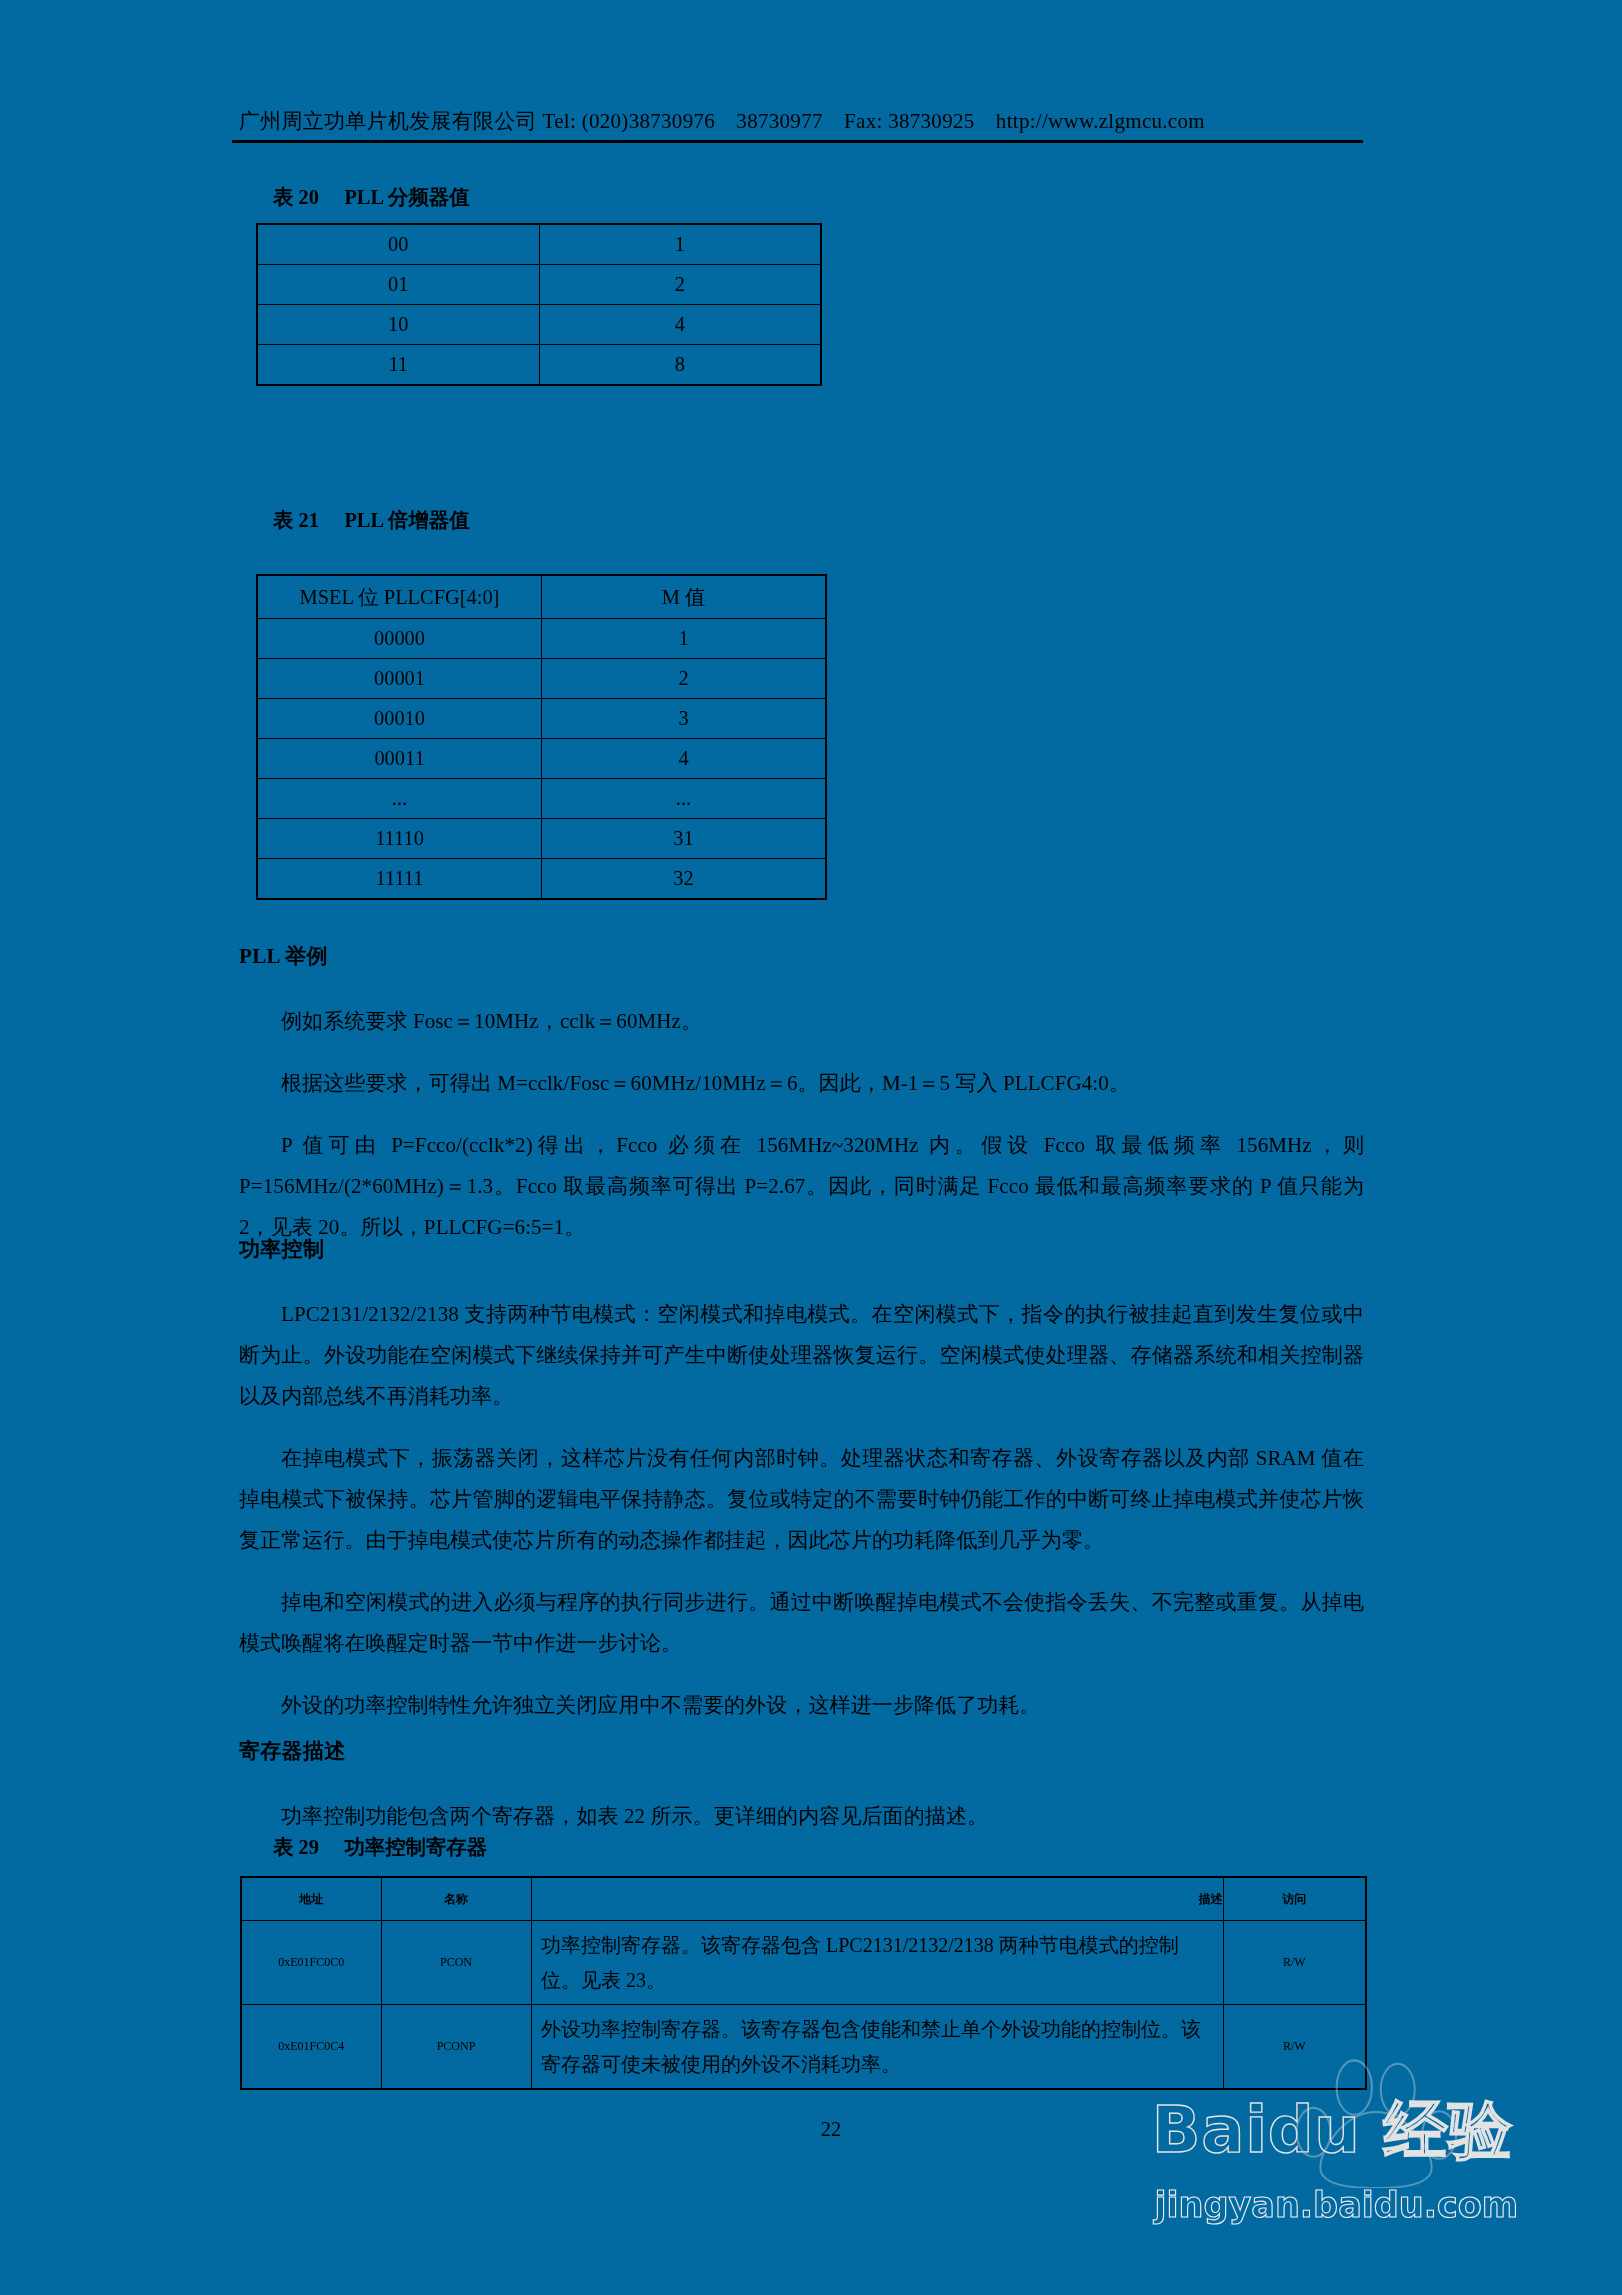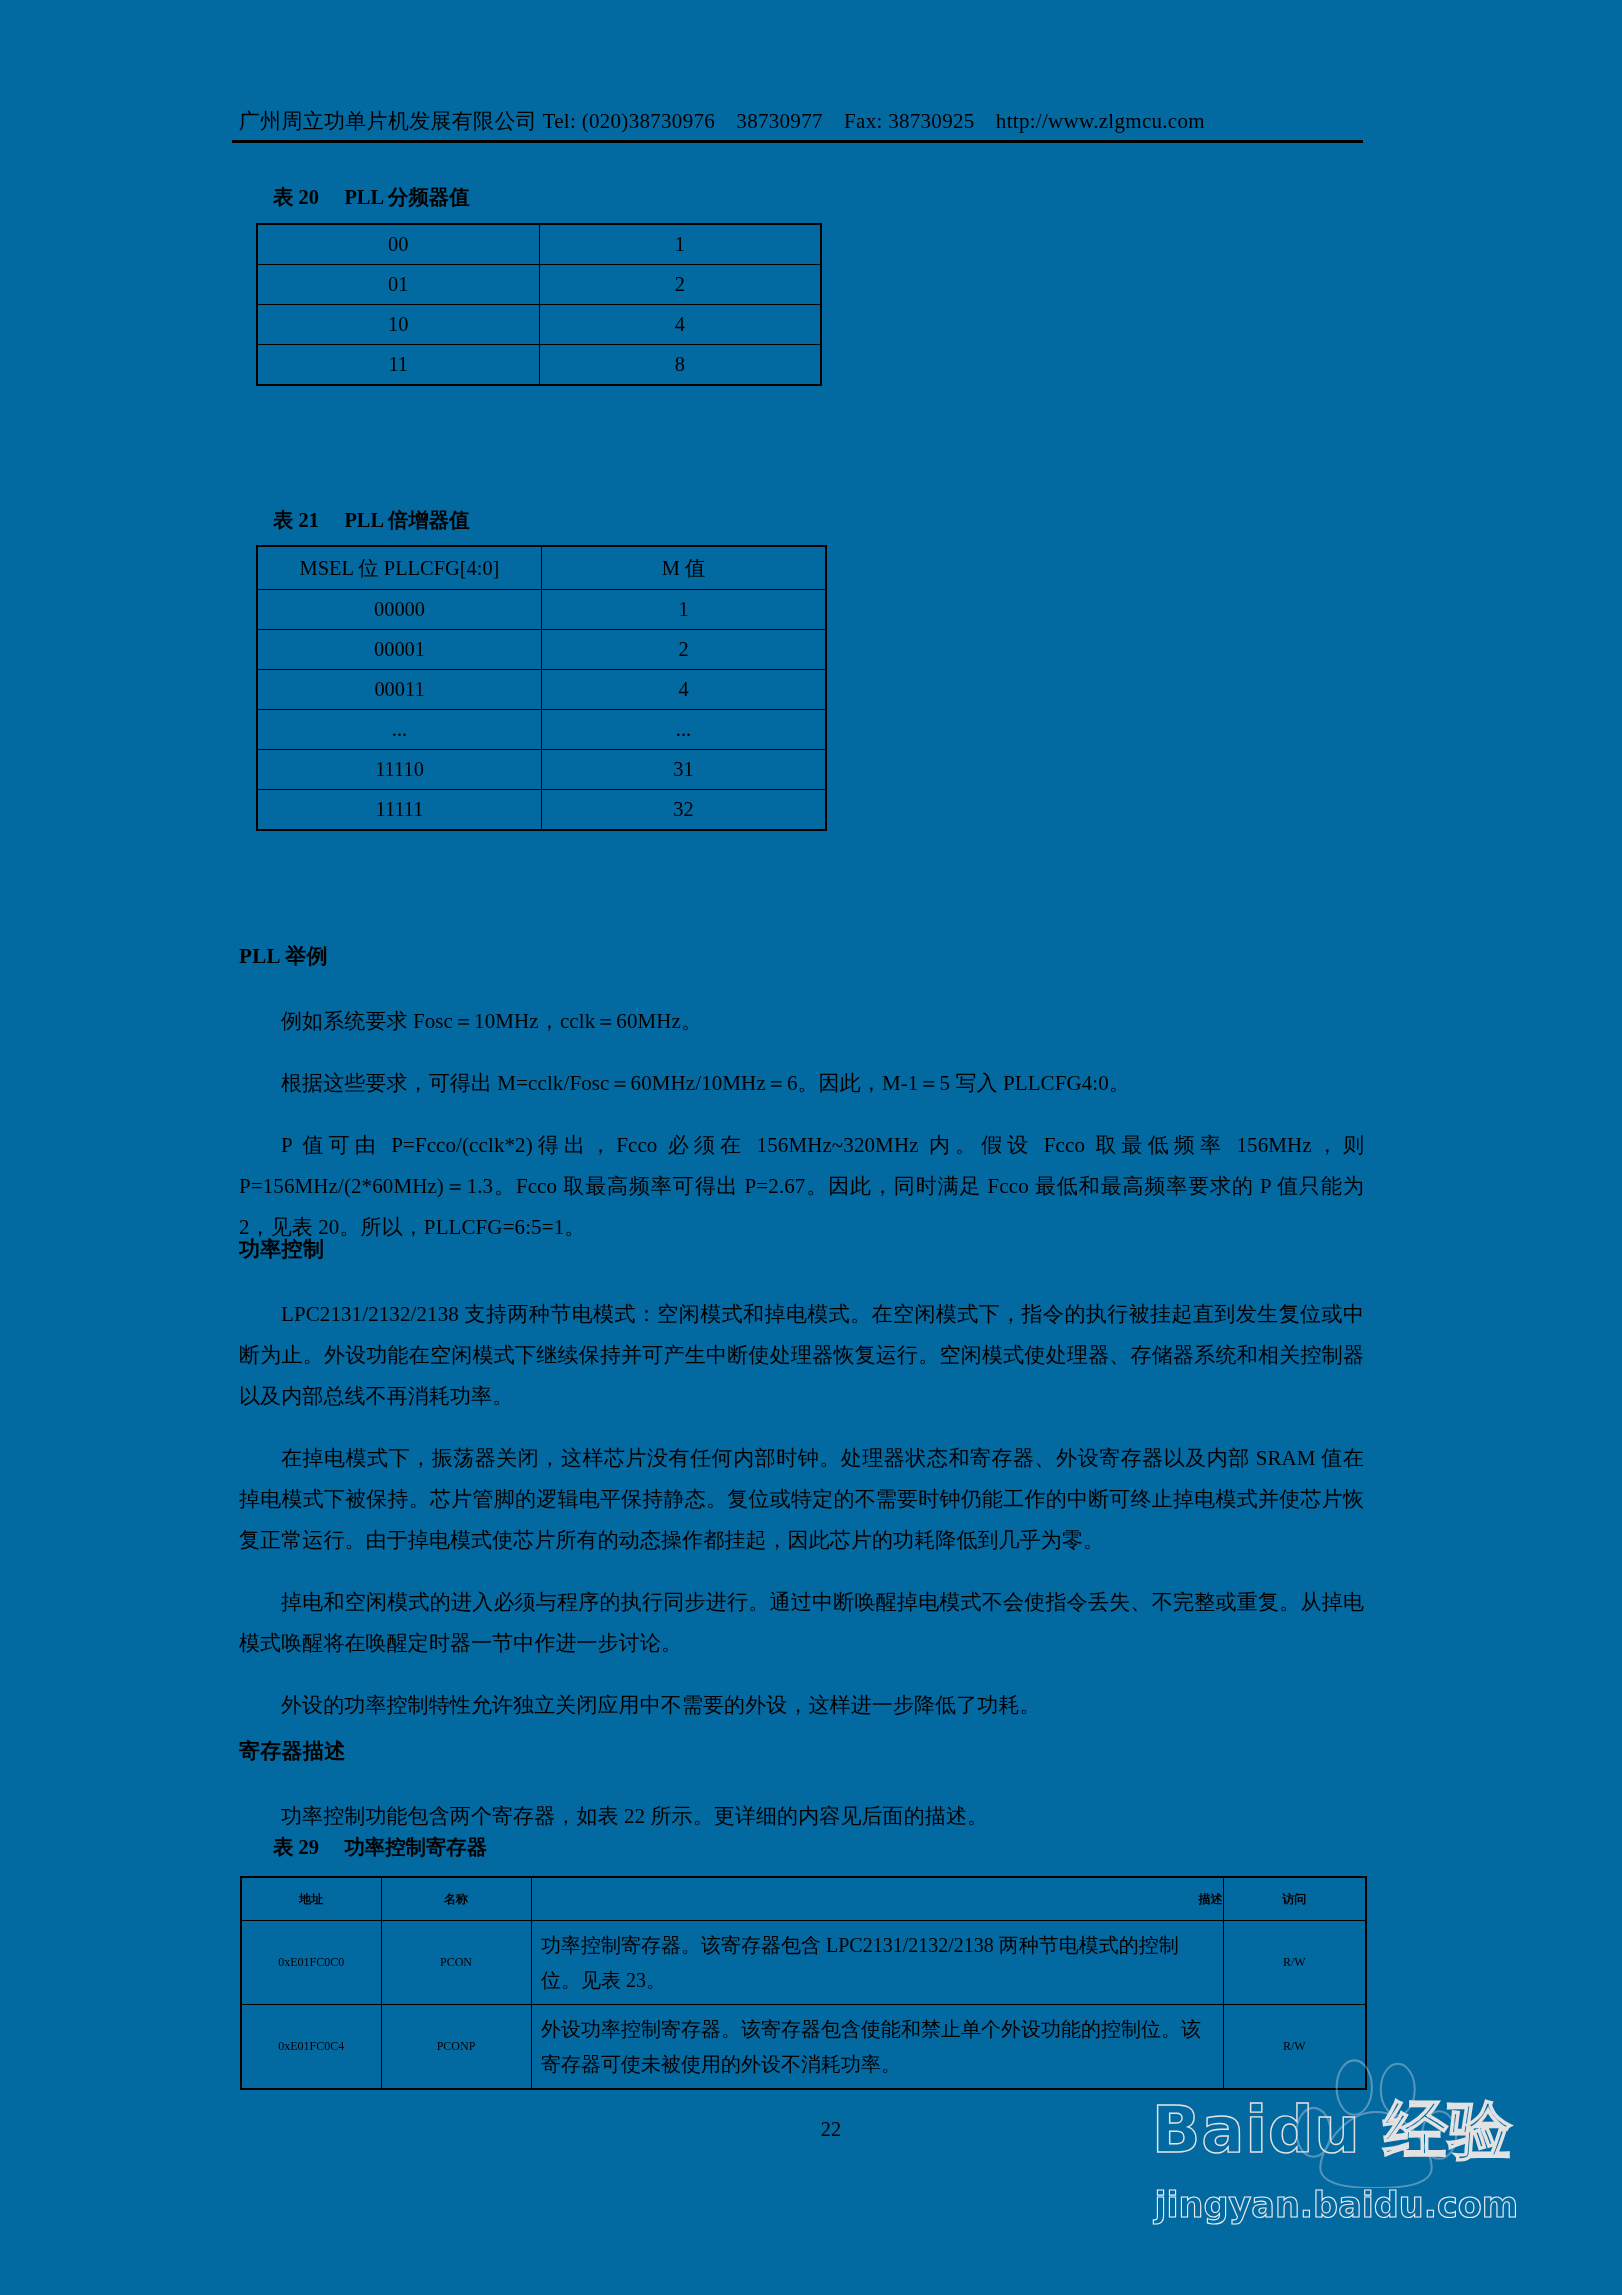--- a/index.html
+++ b/index.html
@@ -75,21 +75,21 @@
   .pll-table tr.hdr td {
     height: 42px;
   }
 
   
   #table20-caption { position: absolute; left: 273px; top: 185px; }
   #table20-wrap    { position: absolute; left: 256px; top: 223px; }
 
   
   #table21-caption { position: absolute; left: 273px; top: 508px; }
-  #table21-wrap    { position: absolute; left: 256px; top: 545px; }
+  #table21-wrap    { position: absolute; left: 256px; top: 574px; }
 
   
   .sec-heading {
     font-size: 21px;
     font-weight: bold;
     letter-spacing: 0.3px;
   }
   .para {
     font-size: 21px;
     line-height: 41px;
@@ -251,20 +251,24 @@
           <td class="c1">MSEL 位 PLLCFG[4:0]</td>
           <td class="c2">M 值</td>
         </tr>
         <tr>
           <td>00000</td>
           <td>1</td>
         </tr>
         <tr>
           <td>00001</td>
           <td>2</td>
+        </tr>
+        <tr>
+          <td>00010</td>
+          <td>3</td>
         </tr>
         <tr>
           <td>00011</td>
           <td>4</td>
         </tr>
         <tr>
           <td>...</td>
           <td>...</td>
         </tr>
         <tr>

